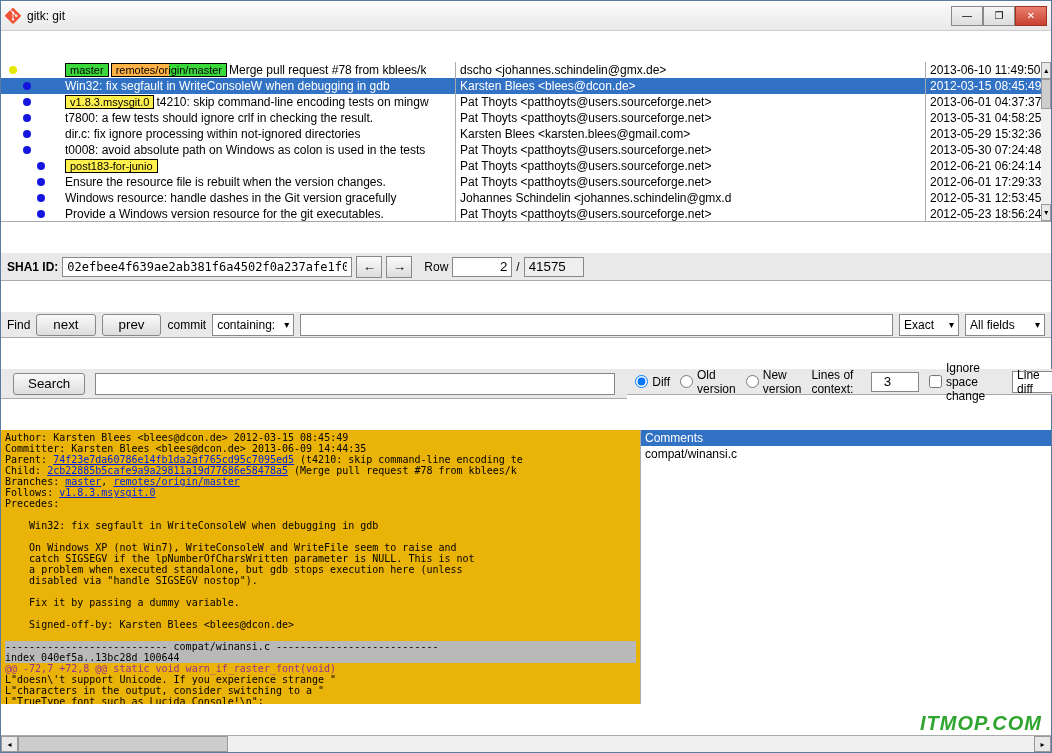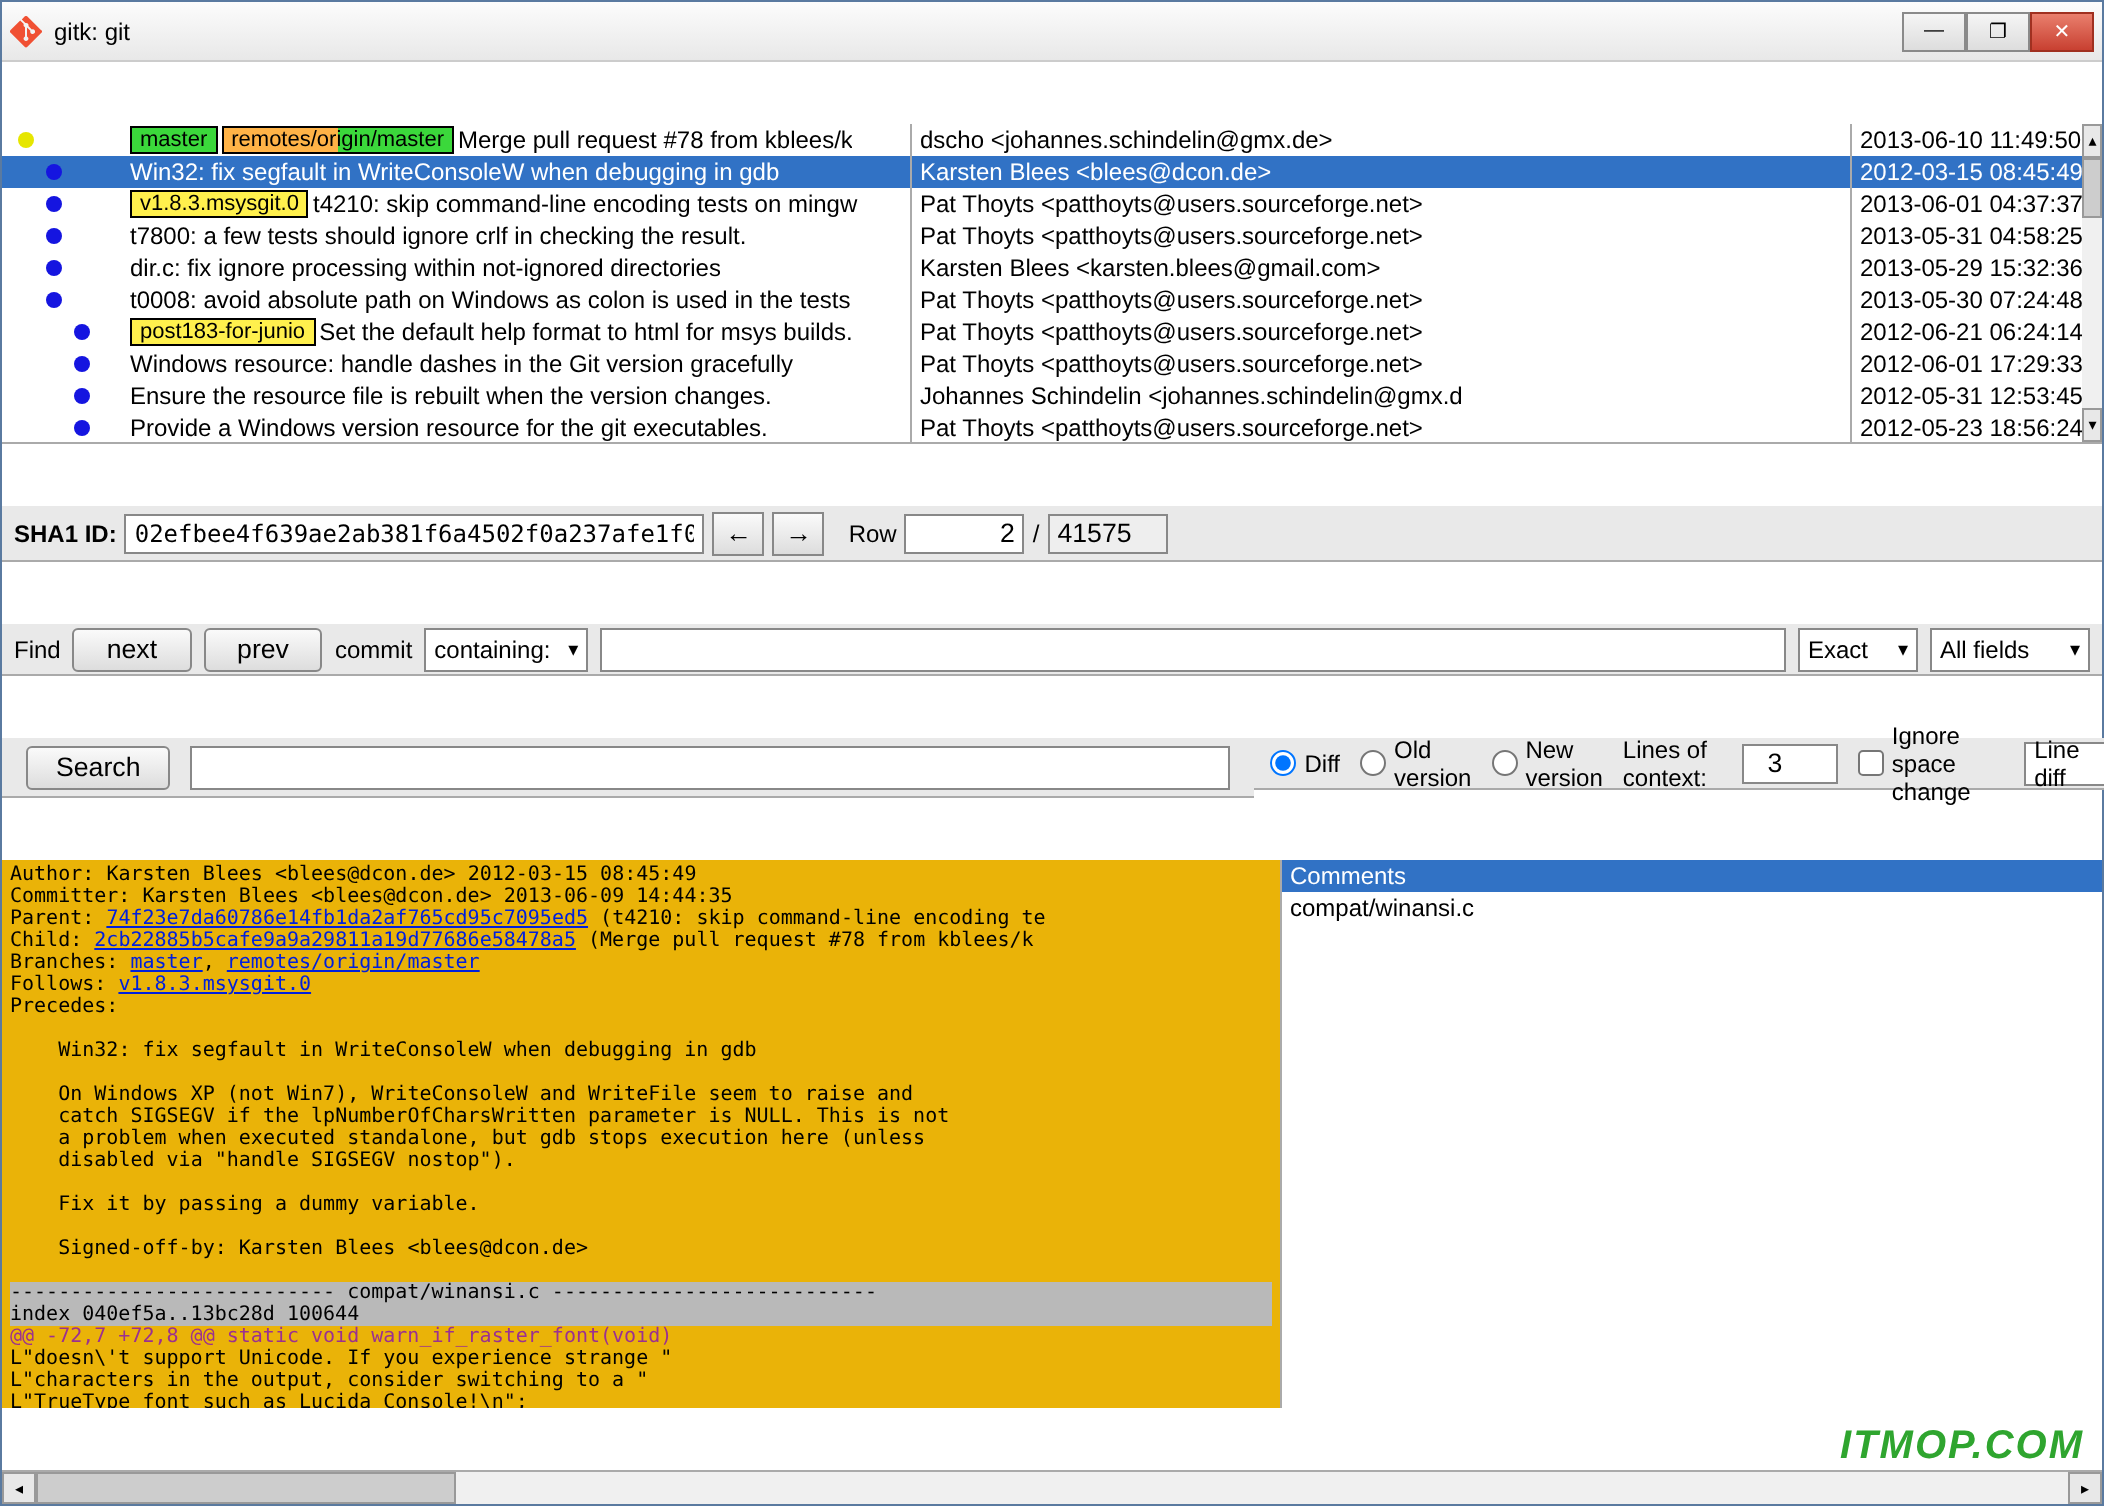--- a/index.html
+++ b/index.html
@@ -117,33 +117,32 @@
           <div class="graph">
             <div style="position: absolute; width: 8px; height: 8px; border-radius: 50%; background: rgb(21, 21, 224); top: 4px; left: 22px;"></div>
           </div>
           <span class="msg">t0008: avoid absolute path on Windows as colon is used in the tests</span>
         </div>
         <div class="commit-row">
           <div class="graph">
             <div style="position: absolute; width: 8px; height: 8px; border-radius: 50%; background: rgb(21, 21, 224); top: 4px; left: 36px;"></div>
           </div>
           <span class="ref yellow">post183-for-junio</span>
-          <span class="msg">Set the default help format to html for msys builds.</span>
         </div>
         <div class="commit-row">
           <div class="graph">
             <div style="position: absolute; width: 8px; height: 8px; border-radius: 50%; background: rgb(21, 21, 224); top: 4px; left: 36px;"></div>
           </div>
+          <span class="msg">Ensure the resource file is rebuilt when the version changes.</span>
+        </div>
+        <div class="commit-row">
+          <div class="graph">
+            <div style="position: absolute; width: 8px; height: 8px; border-radius: 50%; background: rgb(21, 21, 224); top: 4px; left: 36px;"></div>
+          </div>
           <span class="msg">Windows resource: handle dashes in the Git version gracefully</span>
-        </div>
-        <div class="commit-row">
-          <div class="graph">
-            <div style="position: absolute; width: 8px; height: 8px; border-radius: 50%; background: rgb(21, 21, 224); top: 4px; left: 36px;"></div>
-          </div>
-          <span class="msg">Ensure the resource file is rebuilt when the version changes.</span>
         </div>
         <div class="commit-row">
           <div class="graph">
             <div style="position: absolute; width: 8px; height: 8px; border-radius: 50%; background: rgb(21, 21, 224); top: 4px; left: 36px;"></div>
           </div>
           <span class="msg">Provide a Windows version resource for the git executables.</span>
         </div>
       </div>
     <div class="authorlist" id="authorlist">
         <div class="row">dscho &lt;johannes.schindelin@gmx.de&gt;</div>

